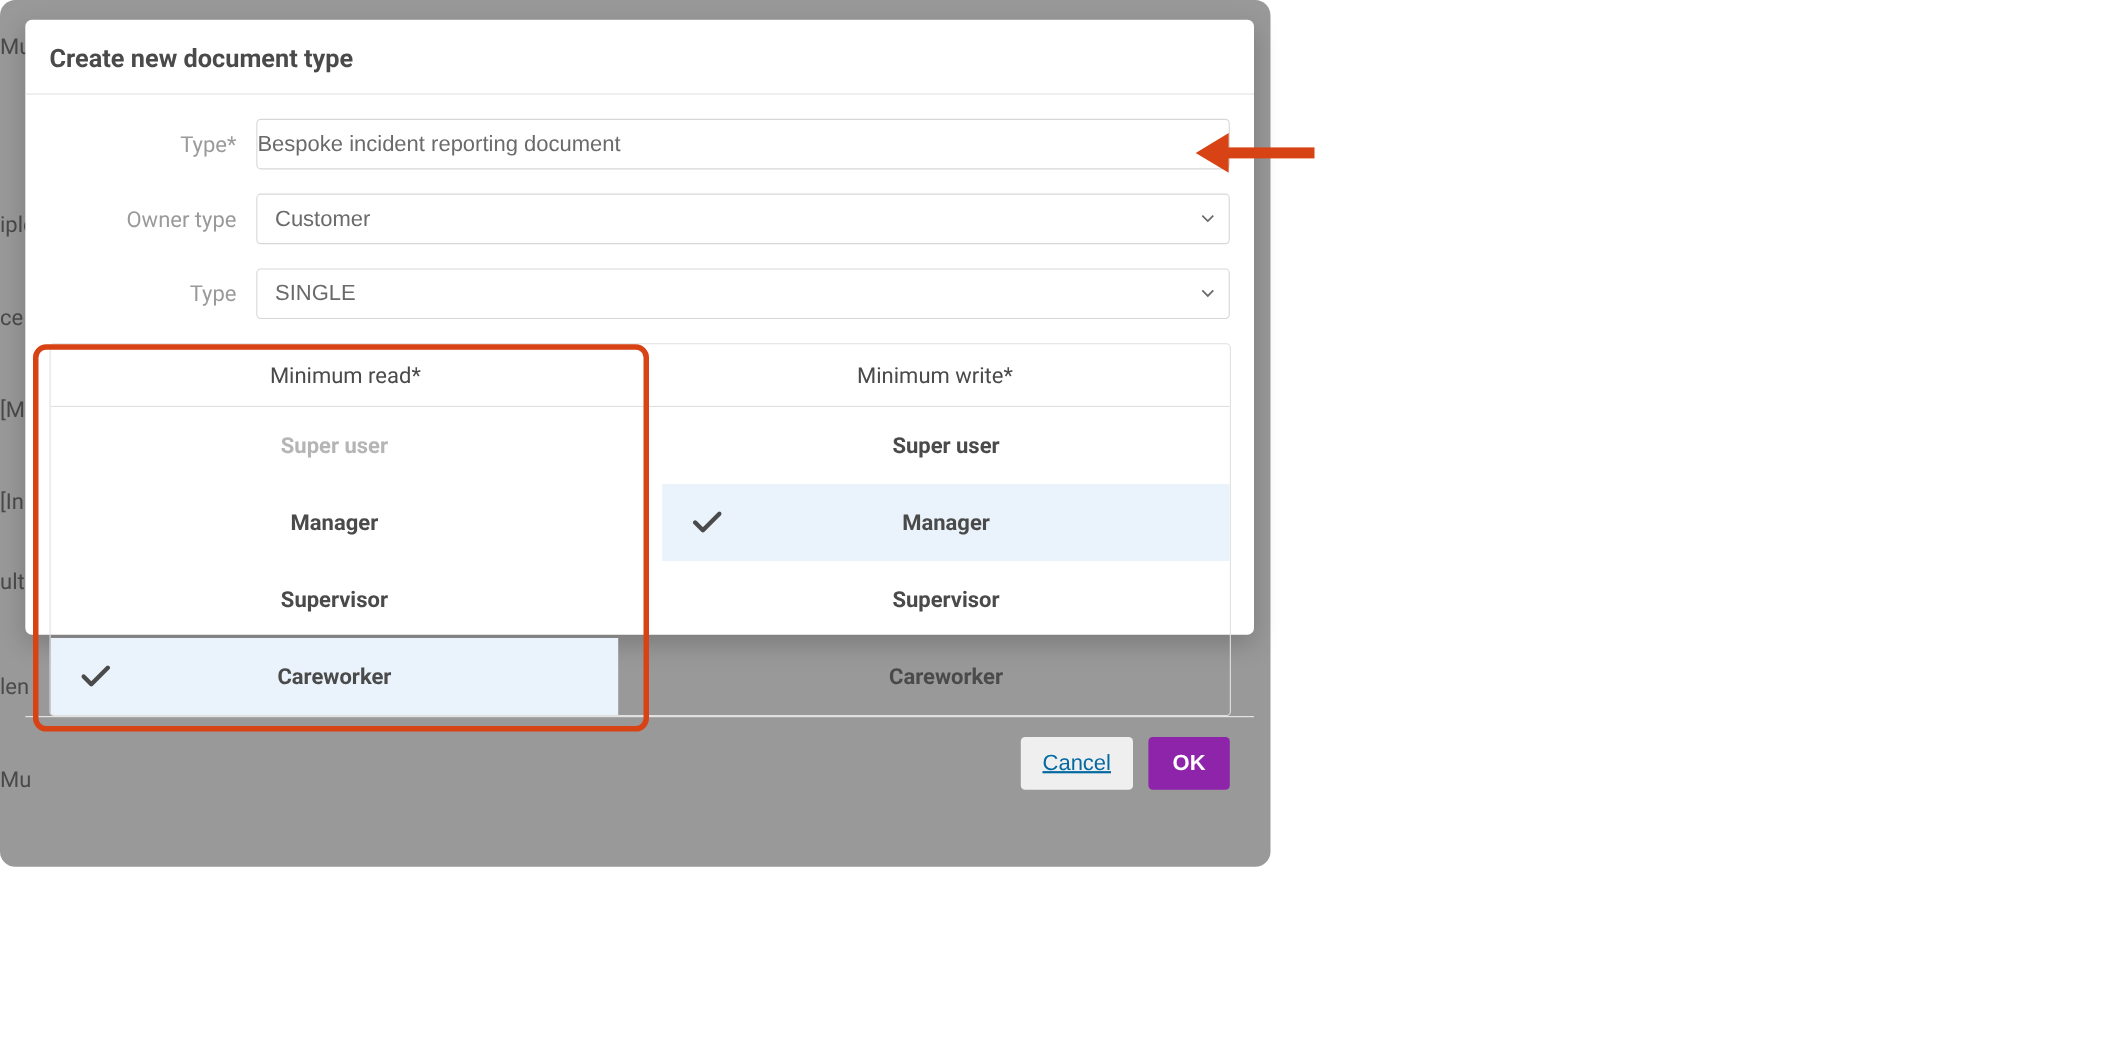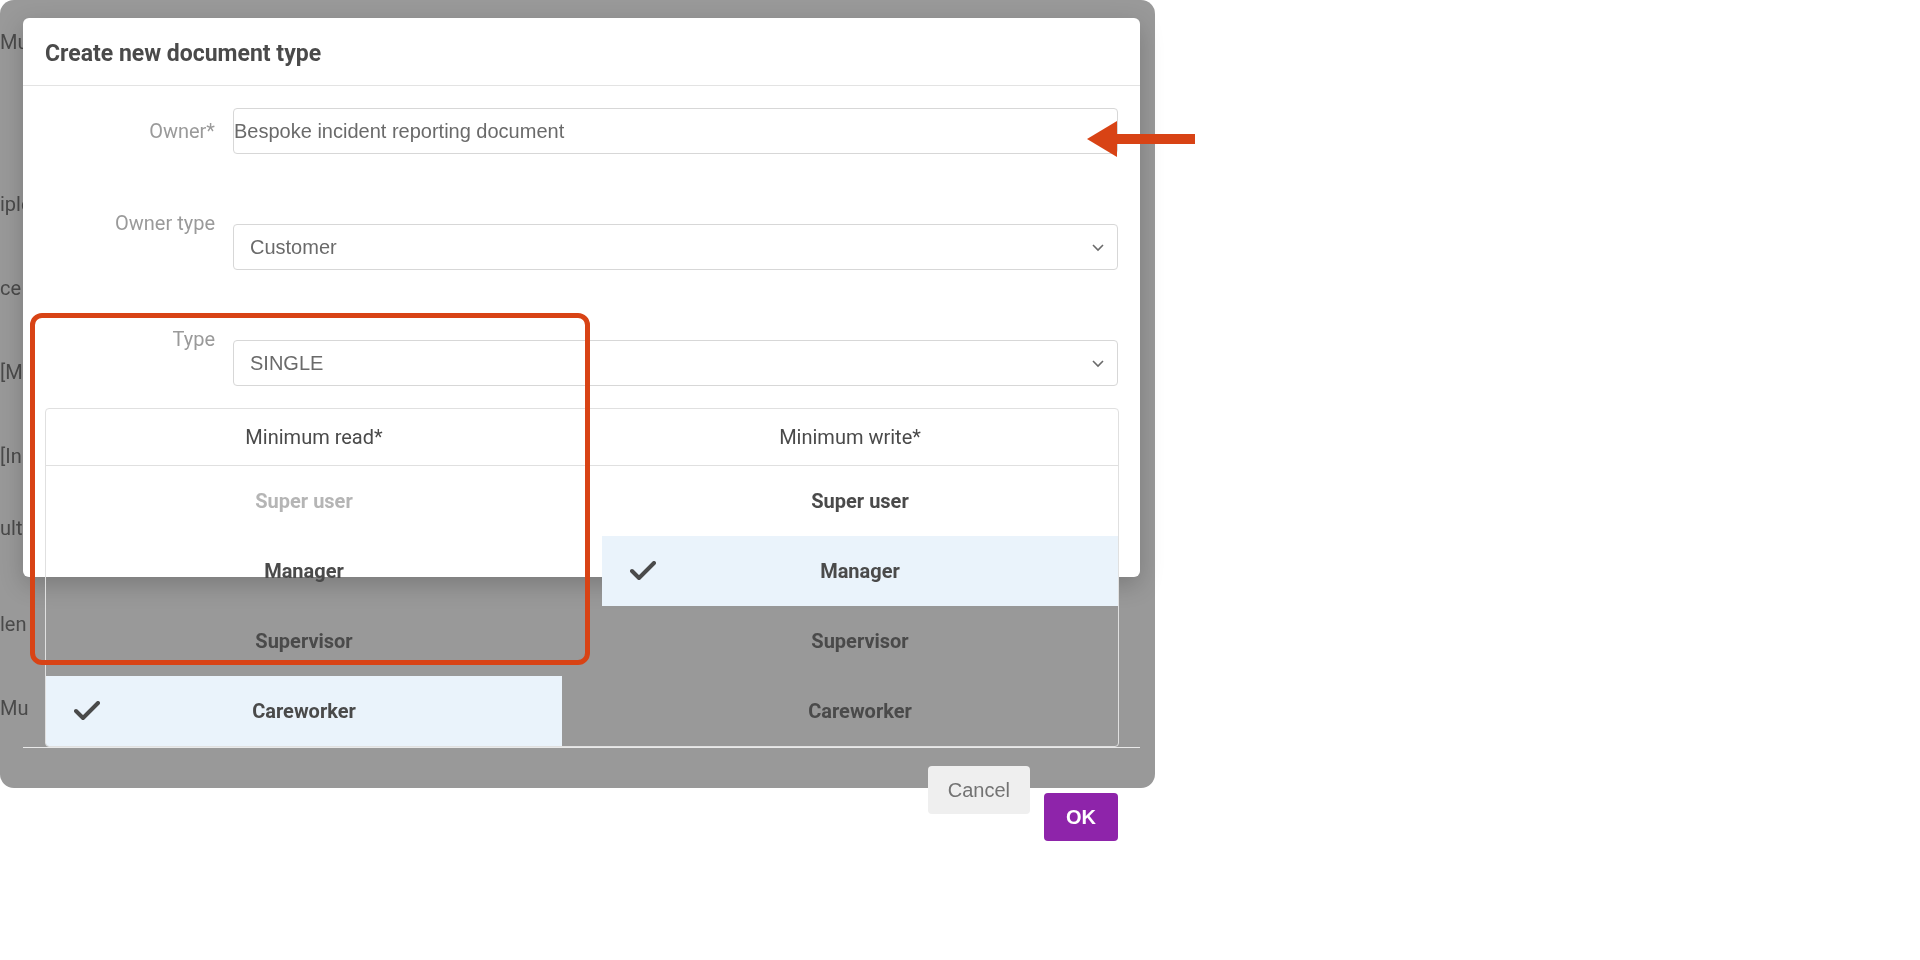--- a/index.html
+++ b/index.html
@@ -32,21 +32,21 @@
   }
   .form-label {
     width: 188px; flex: 0 0 188px; text-align: right; padding-right: 18px;
     color: #9a9a9a; font-size: 20px;
   }
   .text-input {
     flex: 1; height: 46px; border: 1px solid #d7d7d7; border-radius: 4px;
     padding: 0 0; font-size: 20px; color: #6a6a6a; background: #fff;
   }
   .select-wrap {
-    flex: 1; position: relative; margin-top: 48px;
+    flex: 1; position: relative;
   }
   .select-input {
     width: 100%; height: 46px; border: 1px solid #d7d7d7; border-radius: 4px;
     padding: 0 16px; font-size: 20px; color: #6a6a6a; background: #fff;
     appearance: none; -webkit-appearance: none;
   }
   .chevron {
     position: absolute; right: 14px; top: 50%; transform: translateY(-50%);
     pointer-events: none; color: #6a6a6a; font-size: 14px;
   }
@@ -83,22 +83,22 @@
   .check svg { display: block; }
 
   .modal-footer {
     border-top: 1px solid #e9e9e9; padding: 18px 22px; display: flex; justify-content: flex-end;
     gap: 14px;
   }
   .btn {
     height: 48px; padding: 0 20px; border: none; border-radius: 4px;
     font-size: 20px; cursor: pointer;
   }
-  .btn-cancel { background: #efefef; color: #737373; }
-  .btn-ok { background: #8e24aa; color: #fff; font-weight: 600; padding: 0 22px; margin-top: 27px; }
+  .btn-cancel { background: #efefef; color: #0369a1; text-decoration: underline; }
+  .btn-ok { background: #8e24aa; color: #fff; font-weight: 600; padding: 0 22px; }
 
   .highlight-box {
     position: absolute; left: 30px; top: 313px; width: 560px; height: 352px;
     border: 5px solid #d84315; border-radius: 12px; pointer-events: none;
   }
 
   .arrow {
     position: absolute; left: 1087px; top: 121px; width: 108px; height: 36px;
     pointer-events: none;
   }
@@ -127,21 +127,21 @@
 <div class="bg-text" style="top:612px">len</div>
 <div class="bg-text" style="top:696px">Mu</div>
 
 <div class="modal">
   <div class="modal-header">
     <div class="modal-title">Create new document type</div>
   </div>
 
   <div class="modal-body">
     <div class="form-row">
-      <div class="form-label">Owner*</div>
+      <div class="form-label">Type*</div>
       <input class="text-input" value="Bespoke incident reporting document" style="">
     </div>
 
     <div class="form-row">
       <div class="form-label">Owner type</div>
       <div class="select-wrap">
         <select class="select-input">
           <option>Customer</option>
         </select>
         <span class="chevron">

